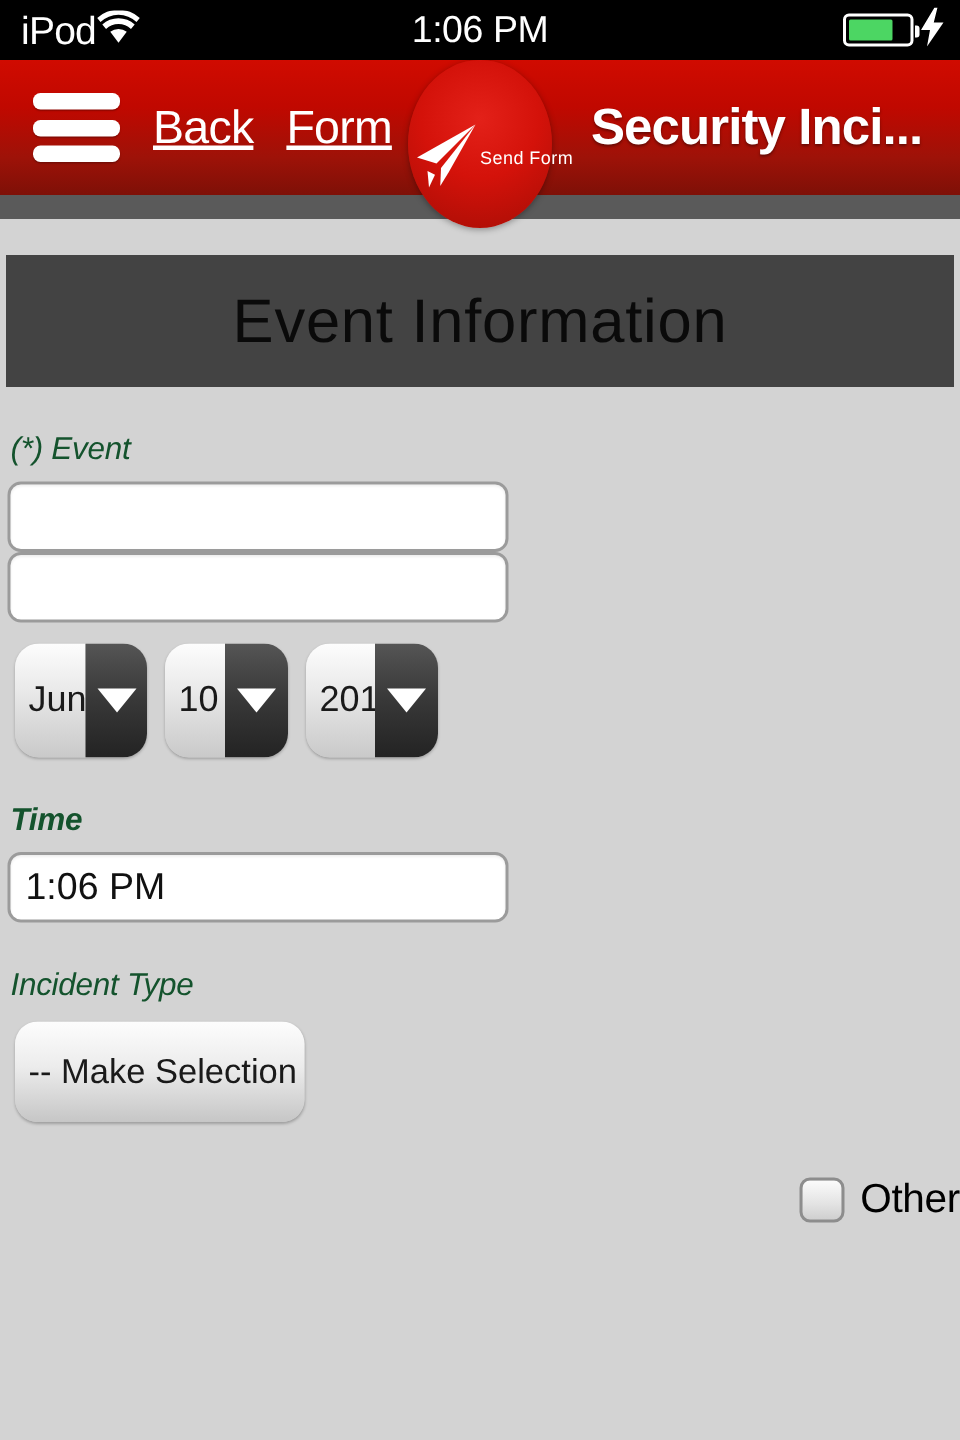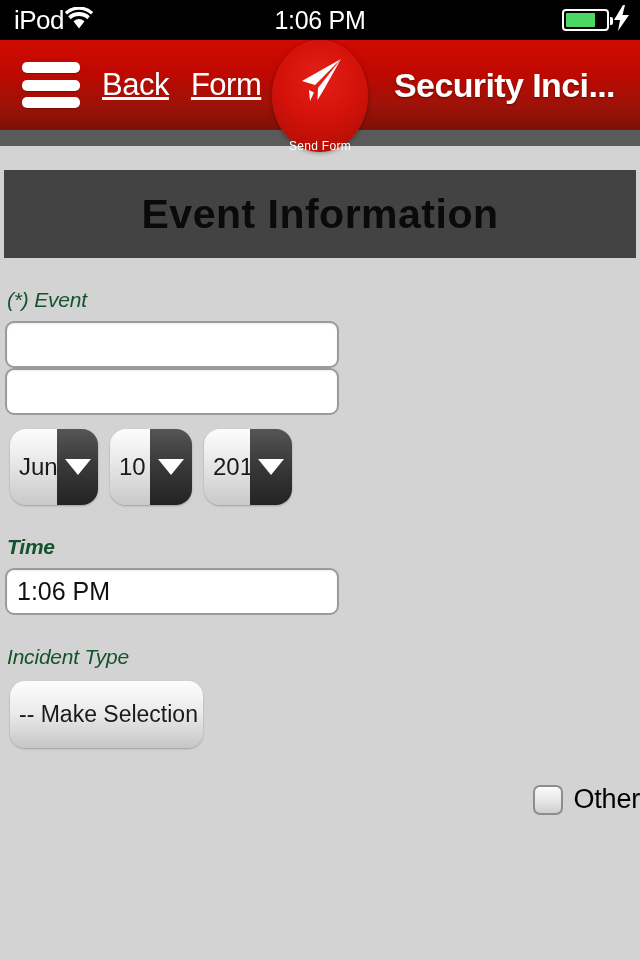--- a/index.html
+++ b/index.html
@@ -54,24 +54,23 @@
     box-shadow: 0 1px 1px rgba(0,0,0,.25);
   }
   .nav-link {
     color: #fff; font-size: 31px; text-decoration: underline;
     margin-left: 22px; letter-spacing: -0.5px; white-space: nowrap;
   }
   .sendform {
     position: absolute; left: 272px; top: 0px;
     width: 96px; height: 112px; border-radius: 50%;
     background: radial-gradient(circle at 50% 35%, #e32119 0%, #d4120a 45%, #a50d05 100%);
-    display: flex; flex-direction: column; align-items: center;
+    display: flex; flex-direction: row; align-items: center;
     justify-content: flex-start; padding-top: 16px;
     box-shadow: 0 1px 4px rgba(0,0,0,.35);
-    gap: 33px;
   }
   .sendform svg { width: 48px; height: 48px; display: block; }
   .sendform-label {
     color: #fff; font-size: 12px; margin-top: 2px;
     letter-spacing: .3px; white-space: nowrap;
   }
   .nav-title {
     position: absolute; left: 394px; top: 0; height: 90px;
     display: flex; align-items: center;
     color: #fff; font-size: 34px; font-weight: bold; letter-spacing: -0.6px;
@@ -79,21 +78,21 @@
   }
   .navshadow { width: 640px; height: 16px; background: #5a5a5a; }
 
   
   .content { width: 640px; background: #d3d3d3; padding-top: 24px; }
   .section-header {
     margin: 0 4px; height: 88px; background: #434343;
     display: flex; align-items: center; justify-content: center;
   }
   .section-header span {
-    color: #0a0a0a; font-size: 41px; letter-spacing: .5px; font-weight: 700;
+    color: #0a0a0a; font-size: 41px; letter-spacing: .5px; font-weight: 400;
   }
 
   .field { padding: 0 5px; }
   .label {
     font-size: 21px; color: #14532d; letter-spacing: -0.2px;
     margin: 30px 0 9px 2px;
     font-style: italic;
   }
   .label.bold { font-weight: bold; }
 

